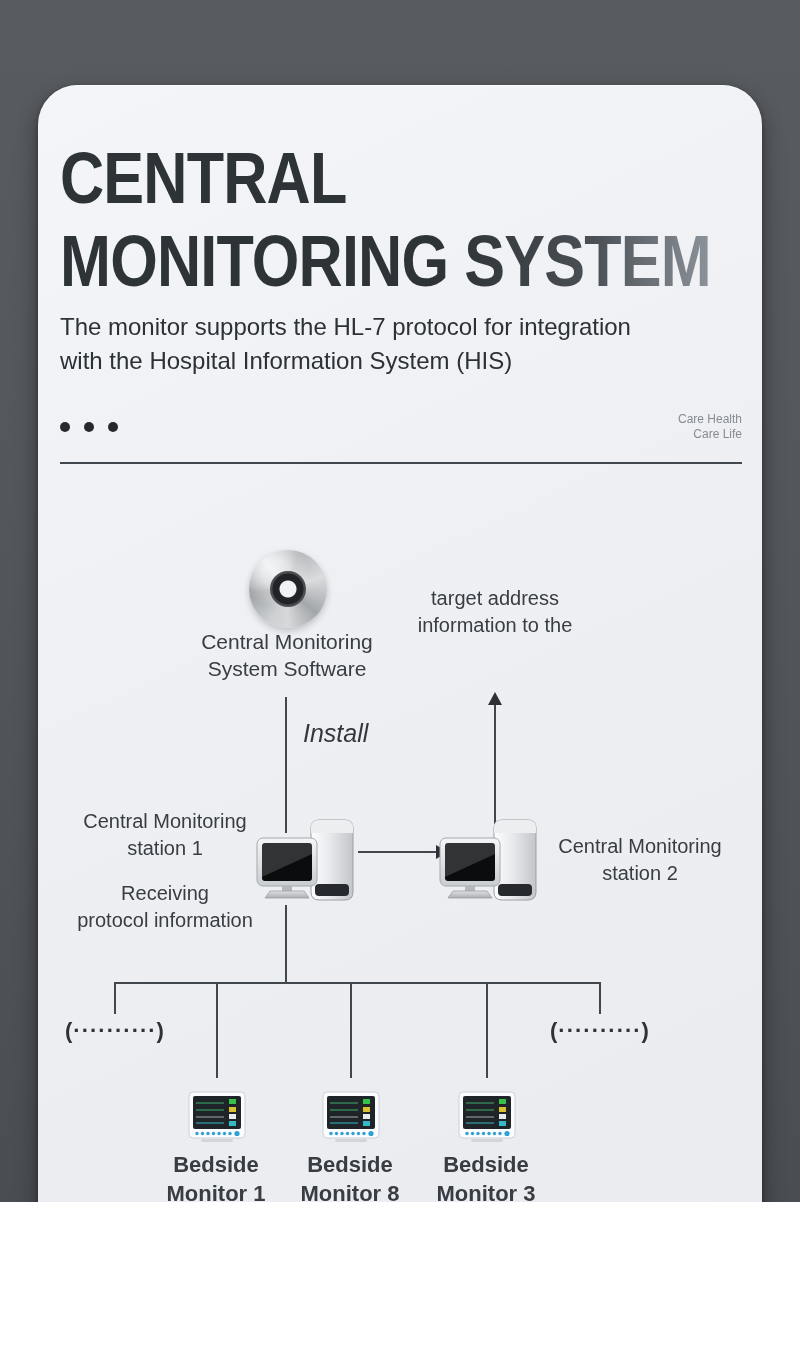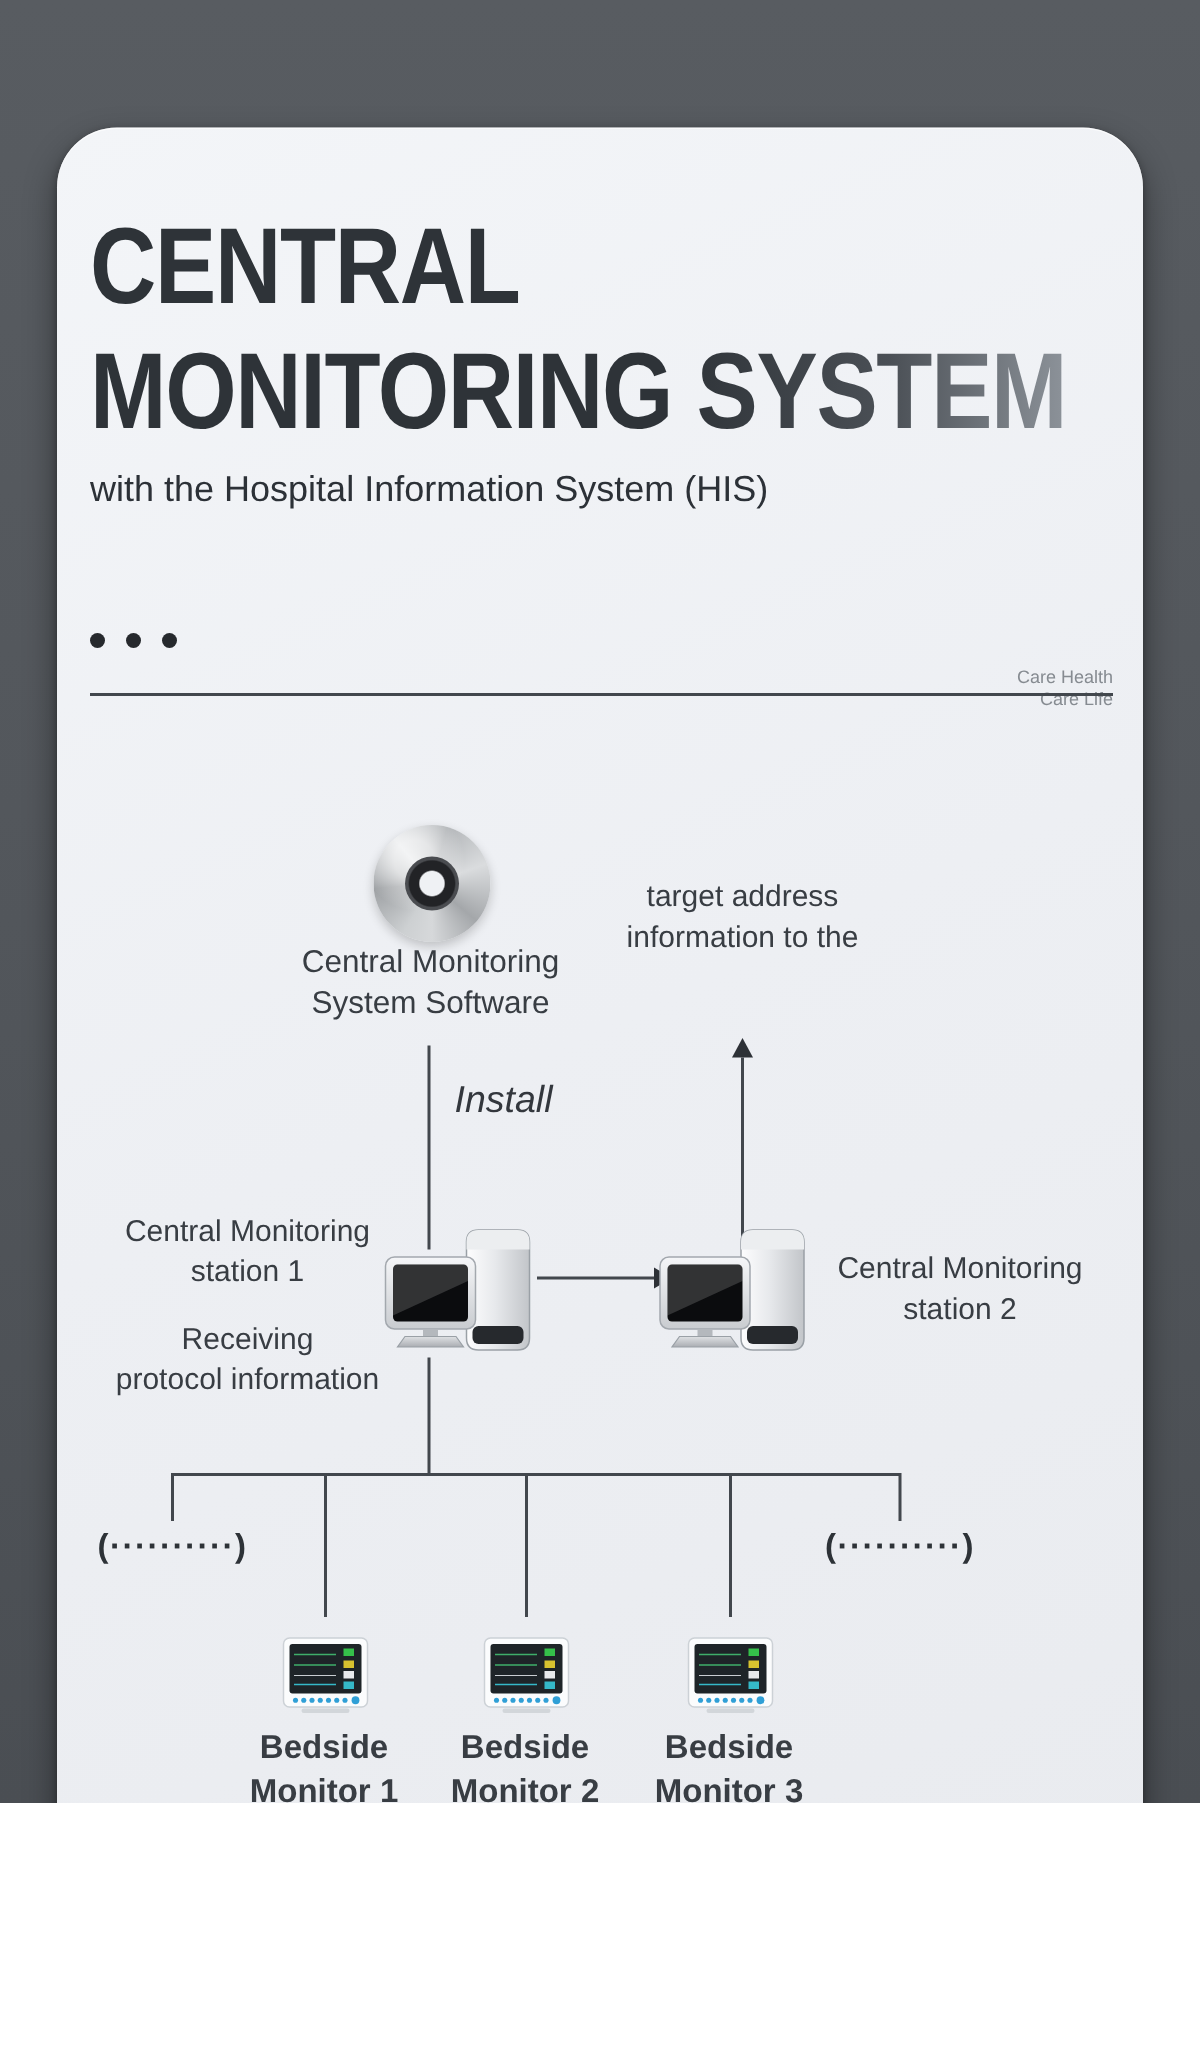--- a/index.html
+++ b/index.html
@@ -60,28 +60,29 @@
 <div class="page">
   <div class="card"></div>
 
   <div class="abs title" style="left:60px;top:142px;">
     <span>CENTRAL</span>
   </div>
   <div class="abs title fade" style="left:60px;top:225px;">
     <span>MONITORING SYSTEM</span>
   </div>
   <div class="abs subtitle" style="left:60px;top:310px;">
+    <div>The monitor supports the HL-7 protocol for integration</div>
     <div>with the Hospital Information System (HIS)</div>
   </div>
   <div class="abs dotrow" style="left:60px;top:422px;">
     <i></i>
       <i></i>
       <i></i>
   </div>
-  <div class="abs brand" style="right:58px;top:412px;margin-top:32px;">
+  <div class="abs brand" style="right:58px;top:412px;">
     <div>Care Health</div>
     <div>Care Life</div>
   </div>
   <div class="abs rule" style="left:60px;top:462px;"></div>
 
   <div class="abs cd" style="left:249px;top:550px;"></div>
   <div class="abs lbl lbl-m" style="left:167px;top:628px;width:240px;">
     <div>Central Monitoring</div>
     <div>System Software</div>
   </div>
@@ -212,19 +213,19 @@
       </g>
     <rect x="13" y="48" width="32" height="3" rx="1.5" fill="#d2d6da"></rect>
   </svg>
 
   <div class="abs bedlbl" style="left:136px;top:1150px;">
     <div>Bedside</div>
     <div>Monitor 1</div>
   </div>
   <div class="abs bedlbl" style="left:270px;top:1150px;">
     <div>Bedside</div>
-    <div>Monitor 2</div>
+    <div>Monitor 8</div>
   </div>
   <div class="abs bedlbl" style="left:406px;top:1150px;">
     <div>Bedside</div>
     <div>Monitor 3</div>
   </div>
 </div>
 
 </body></html>

